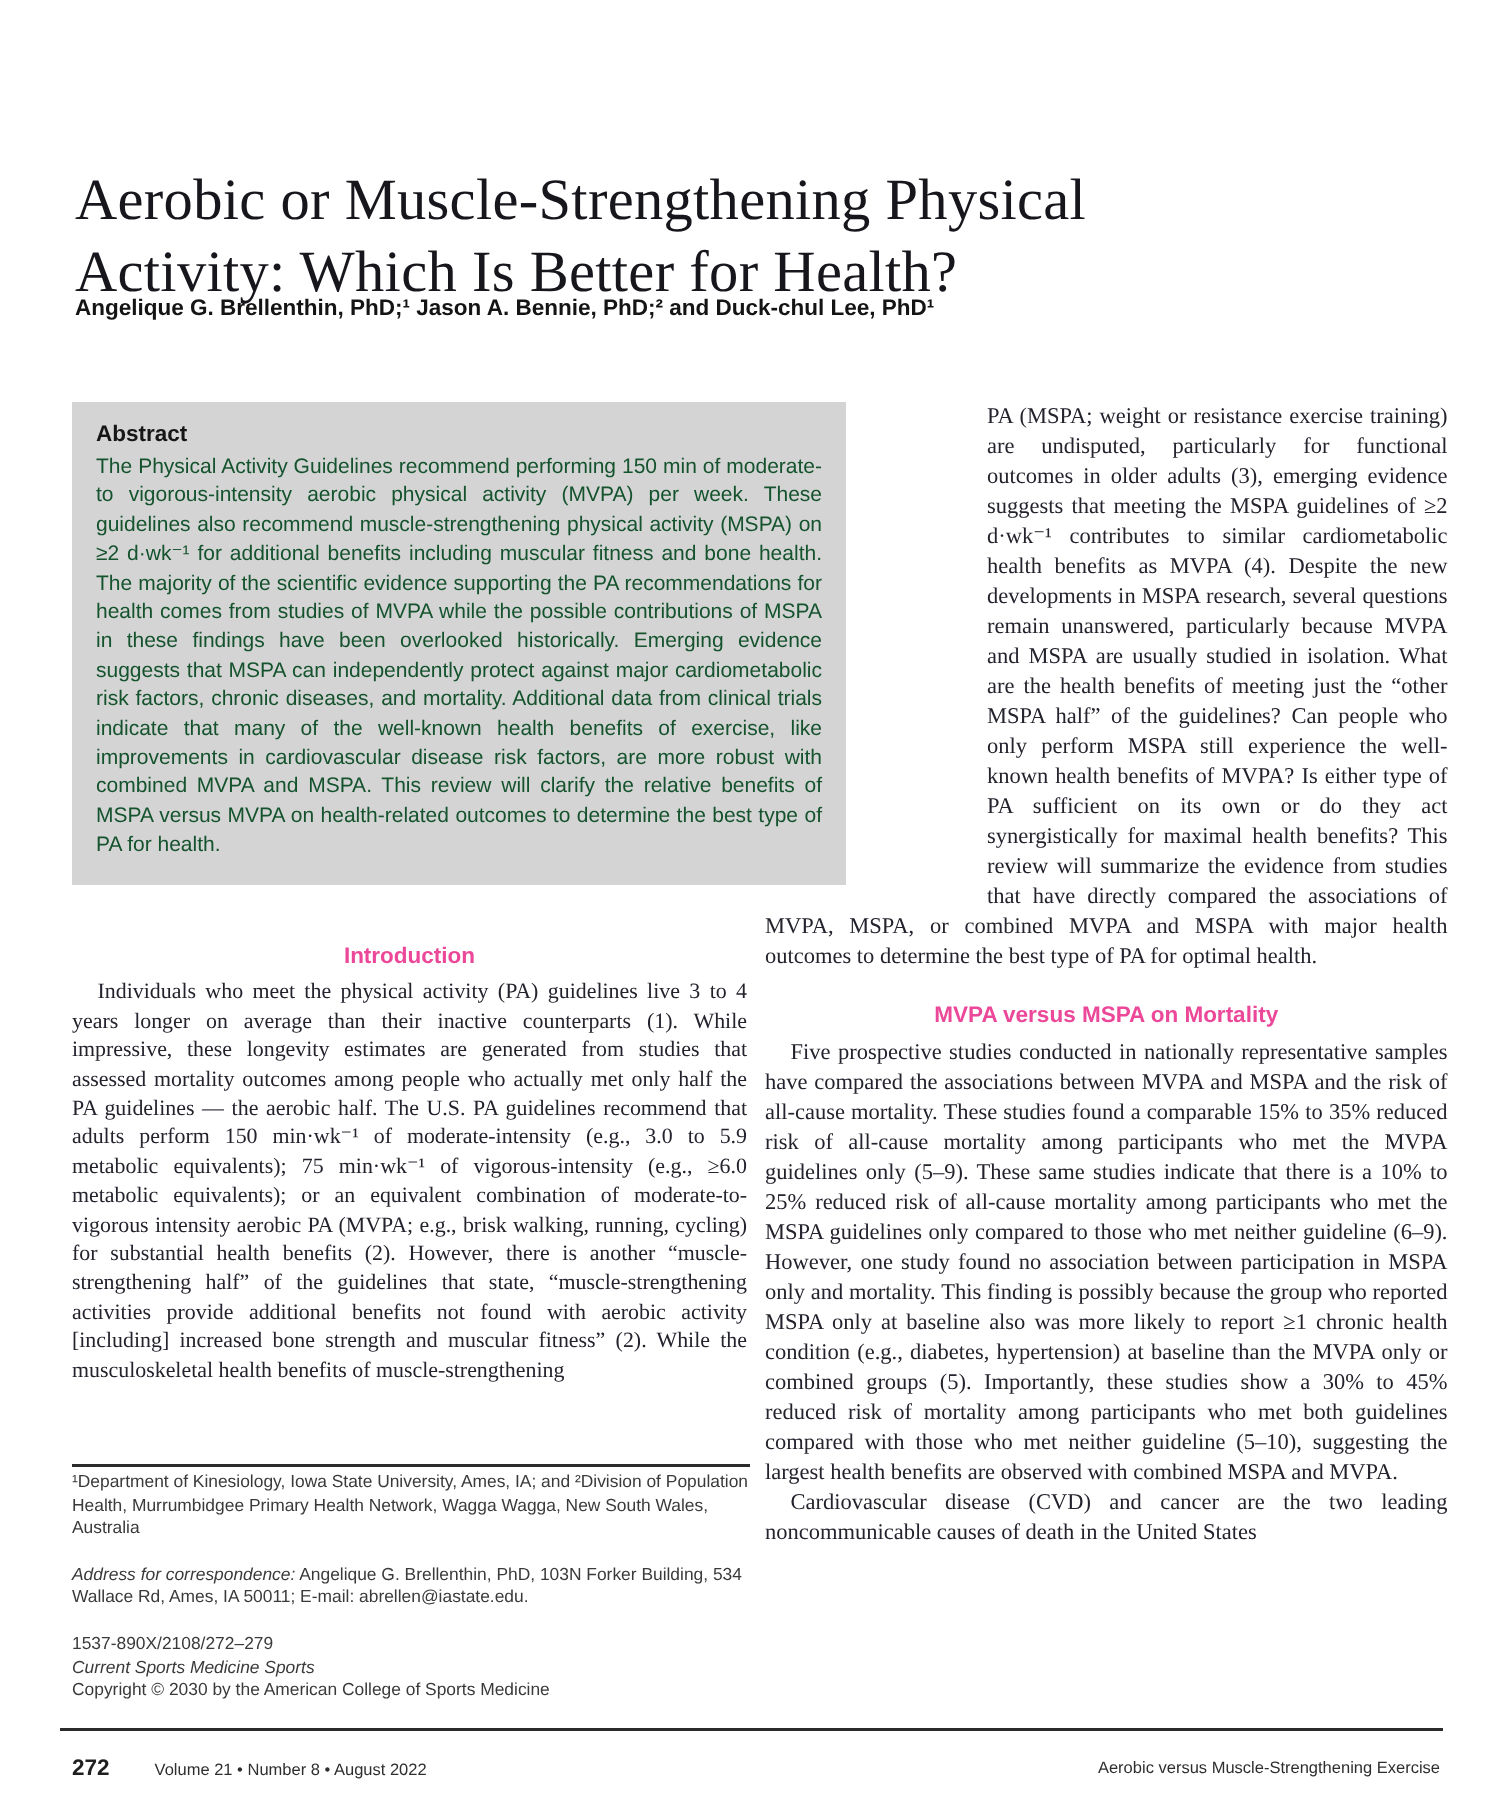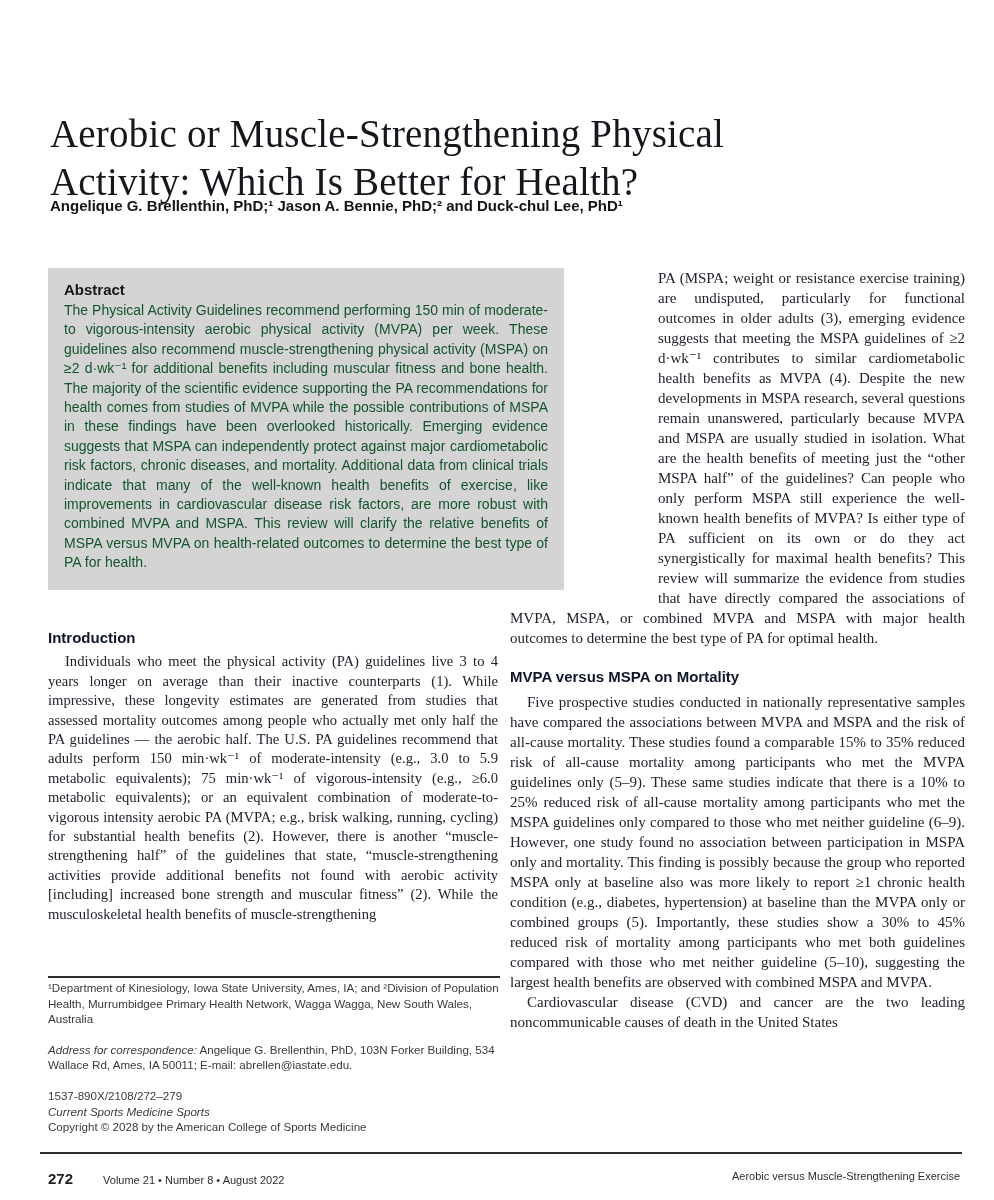--- a/index.html
+++ b/index.html
@@ -37,22 +37,22 @@
   }
   .abstract-box p {
     margin: 0;
     font-family: "Liberation Sans", "DejaVu Sans", sans-serif;
     font-size: 14px; line-height: 19.4px; color: #14532d;
     text-align: justify;
   }
 
   .section-heading {
     font-family: "Liberation Sans", "DejaVu Sans", sans-serif;
-    font-size: 15px; font-weight: 700; color: #0f172a;
-    margin: 0 0 5px 0; text-align: left;
+    font-size: 15px; font-weight: 700; color: #ec4899;
+    margin: 0 0 5px 0; text-align: center;
   }
 
   .col-right {
     position: absolute; left: 510px; top: 268px; width: 455px;
     font-size: 15px; line-height: 20px; text-align: justify; color: #24222c;
   }
   .col-right .abstract-spacer { float: left; width: 148px; height: 340px; }
   .col-right p { margin: 0; }
   .col-right .section-heading { margin-top: 17px; padding-top: 2px; }
 
@@ -74,21 +74,21 @@
   .footnotes p { margin: 0 0 15px 0; }
   .footnotes p.tight { margin: 0; }
   .ital { font-style: italic; }
 
   .footer-rule {
     position: absolute; left: 40px; top: 1152px; width: 922px; height: 2px;
     background: #2b2b2b;
   }
   .page-footer {
     position: absolute; left: 48px; top: 1170px; width: 912px;
-    display: flex; justify-content: space-between; align-items: flex-start;
+    display: flex; justify-content: space-between; align-items: center;
     font-family: "Liberation Sans", "DejaVu Sans", sans-serif;
     color: #1f1f1f;
   }
   .page-number { font-size: 15px; font-weight: 700; }
   .issue-info  { font-size: 11px; margin-left: 30px; color: #2e2e2e; }
   .running-title { font-size: 11px; color: #2e2e2e; }
   .footer-left { display: flex; align-items: baseline; }
 </style>
 </head>
 <body>
@@ -116,21 +116,21 @@
 <div class="col-left">
   <h3 class="section-heading">Introduction</h3>
   <p class="indent">Individuals who meet the physical activity (PA) guidelines live 3 to 4 years longer on average than their inactive counterparts (1). While impressive, these longevity estimates are generated from studies that assessed mortality outcomes among people who actually met only half the PA guidelines — the aerobic half. The U.S. PA guidelines recommend that adults perform 150 min·wk⁻¹ of moderate-intensity (e.g., 3.0 to 5.9 metabolic equivalents); 75 min·wk⁻¹ of vigorous-intensity (e.g., ≥6.0 metabolic equivalents); or an equivalent combination of moderate-to-vigorous intensity aerobic PA (MVPA; e.g., brisk walking, running, cycling) for substantial health benefits (2). However, there is another “muscle-strengthening half” of the guidelines that state, “muscle-strengthening activities provide additional benefits not found with aerobic activity [including] increased bone strength and muscular fitness” (2). While the musculoskeletal health benefits of muscle-strengthening</p>
 </div>
 
 <div class="footnotes">
   <p>¹Department of Kinesiology, Iowa State University, Ames, IA; and ²Division of Population Health, Murrumbidgee Primary Health Network, Wagga Wagga, New South Wales, Australia</p>
   <p><span class="ital">Address for correspondence:</span><span> Angelique G. Brellenthin, PhD, 103N Forker Building, 534 Wallace Rd, Ames, IA 50011; E-mail: abrellen@iastate.edu.</span></p>
   <p class="tight">1537-890X/2108/272–279</p>
   <p class="tight ital">Current Sports Medicine Sports</p>
-  <p class="tight">Copyright © 2028 by the American College of Sports Medicine</p>
+  <p class="tight">Copyright © 2030 by the American College of Sports Medicine</p>
 </div>
 
 <div class="footer-rule"></div>
 
 <div class="page-footer">
   <div class="footer-left">
     <span class="page-number">272</span>
     <span class="issue-info">Volume 21 • Number 8 • August 2022</span>
   </div>
   <span class="running-title">Aerobic versus Muscle-Strengthening Exercise</span>

